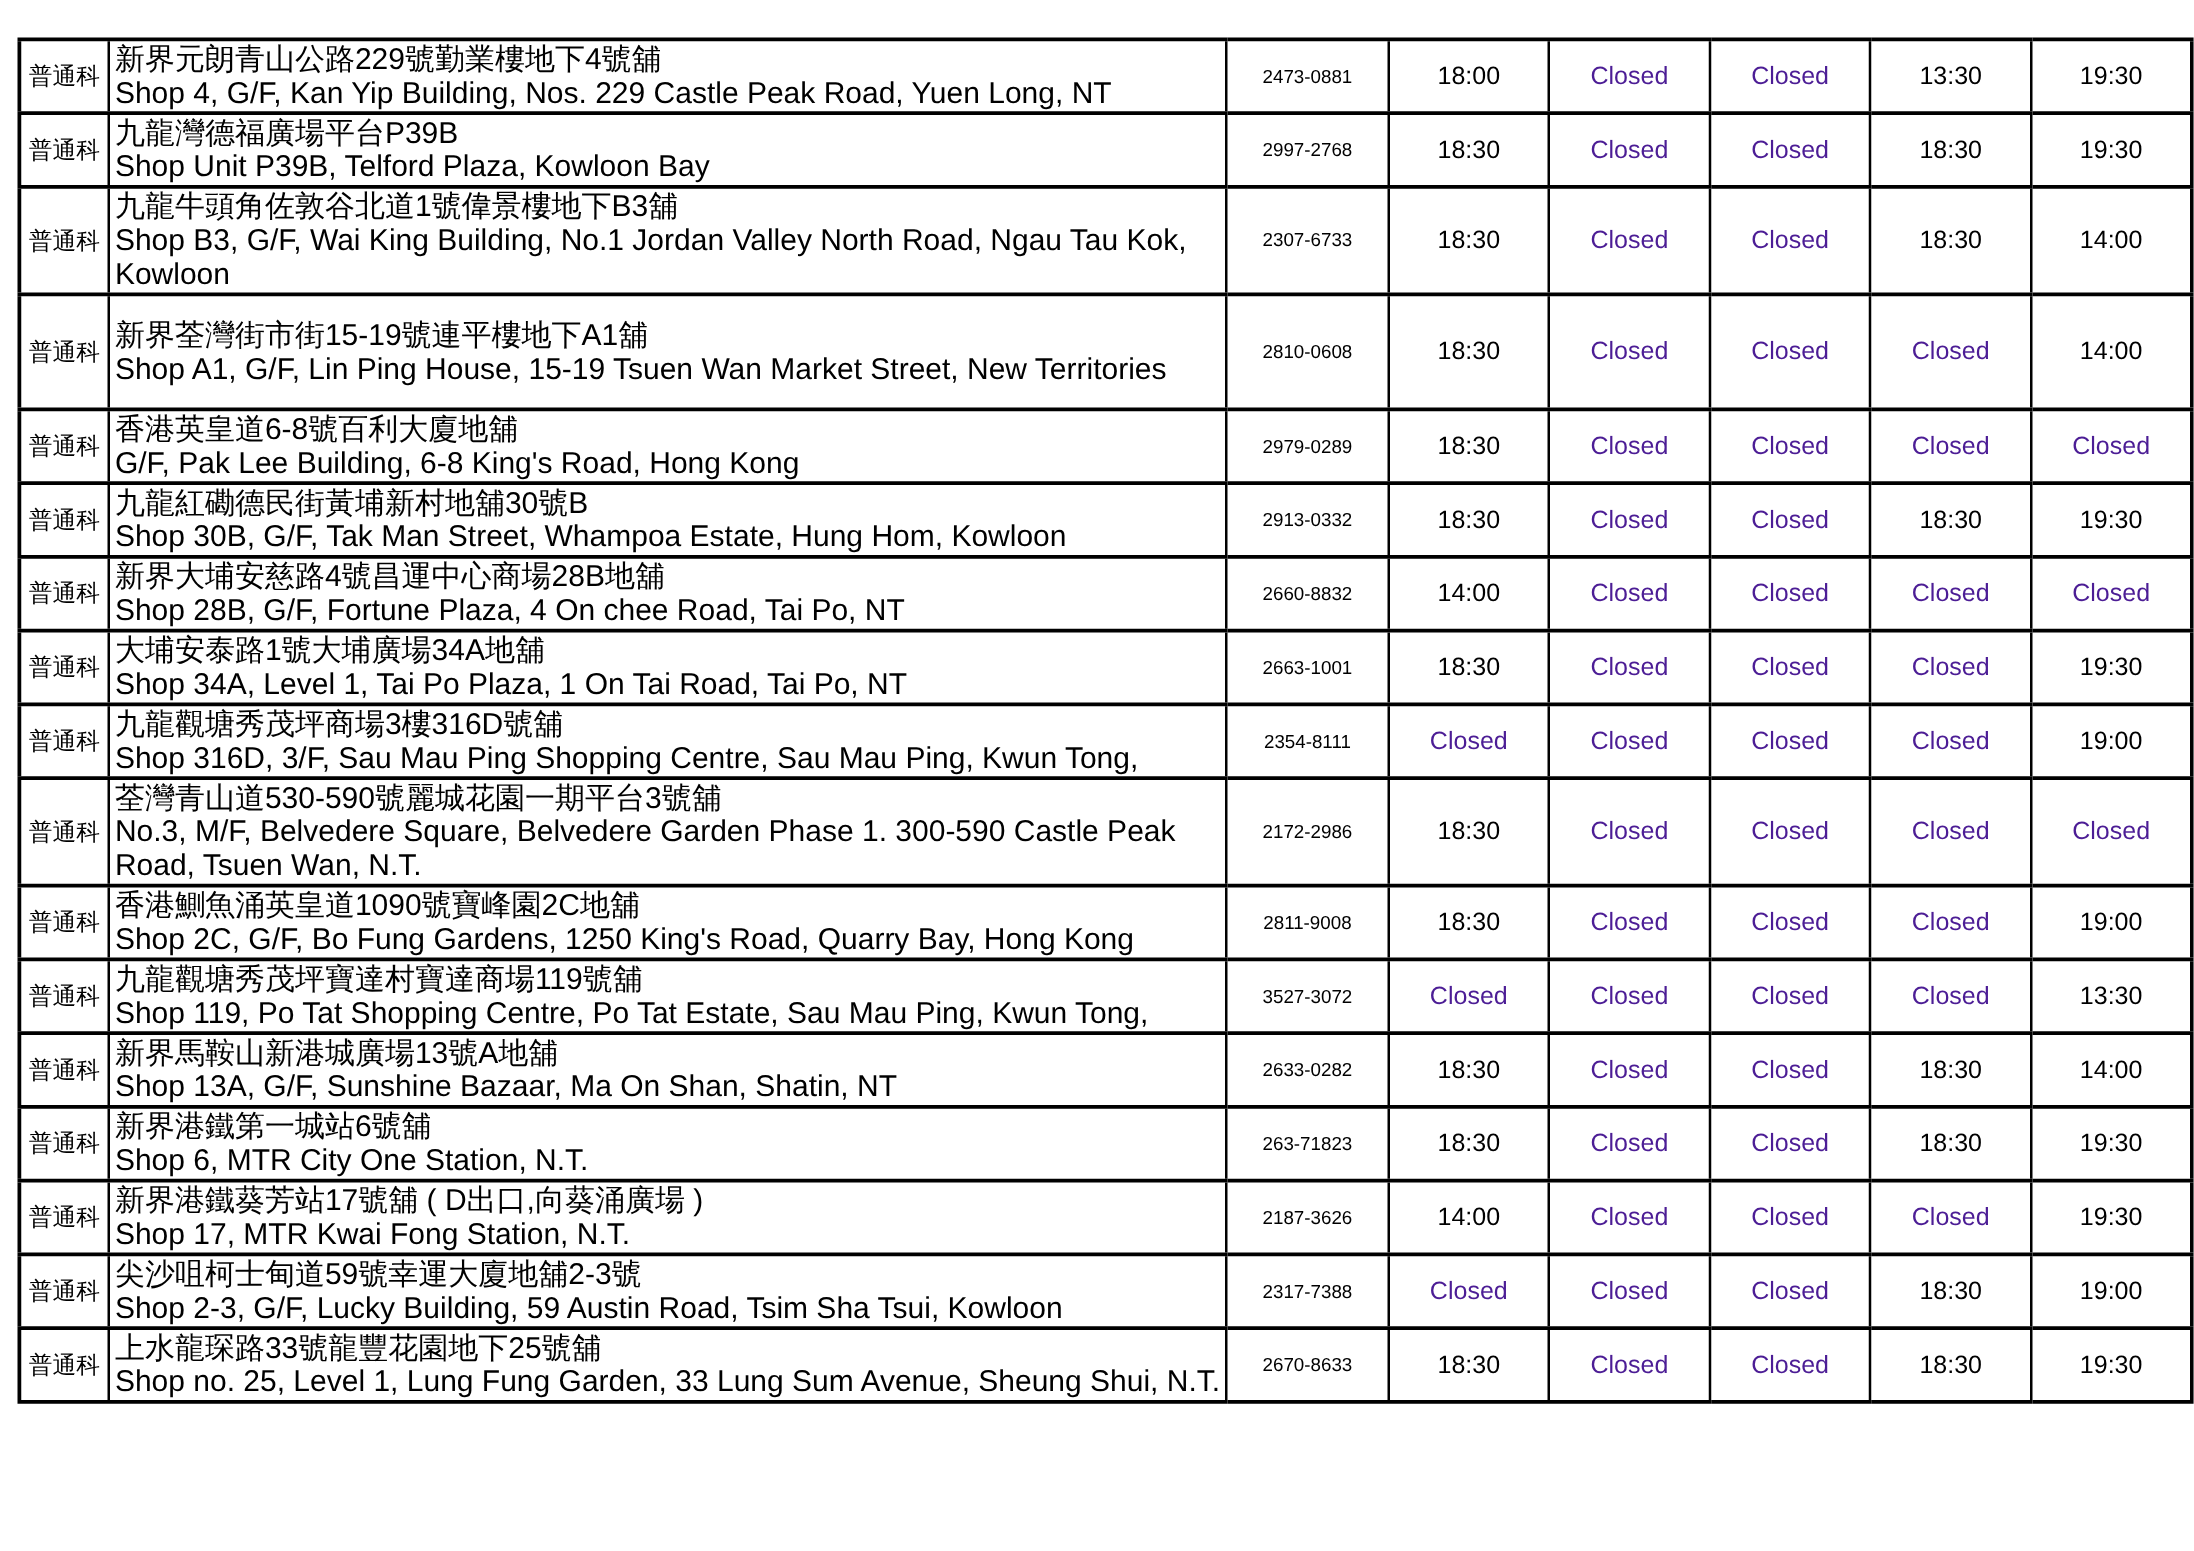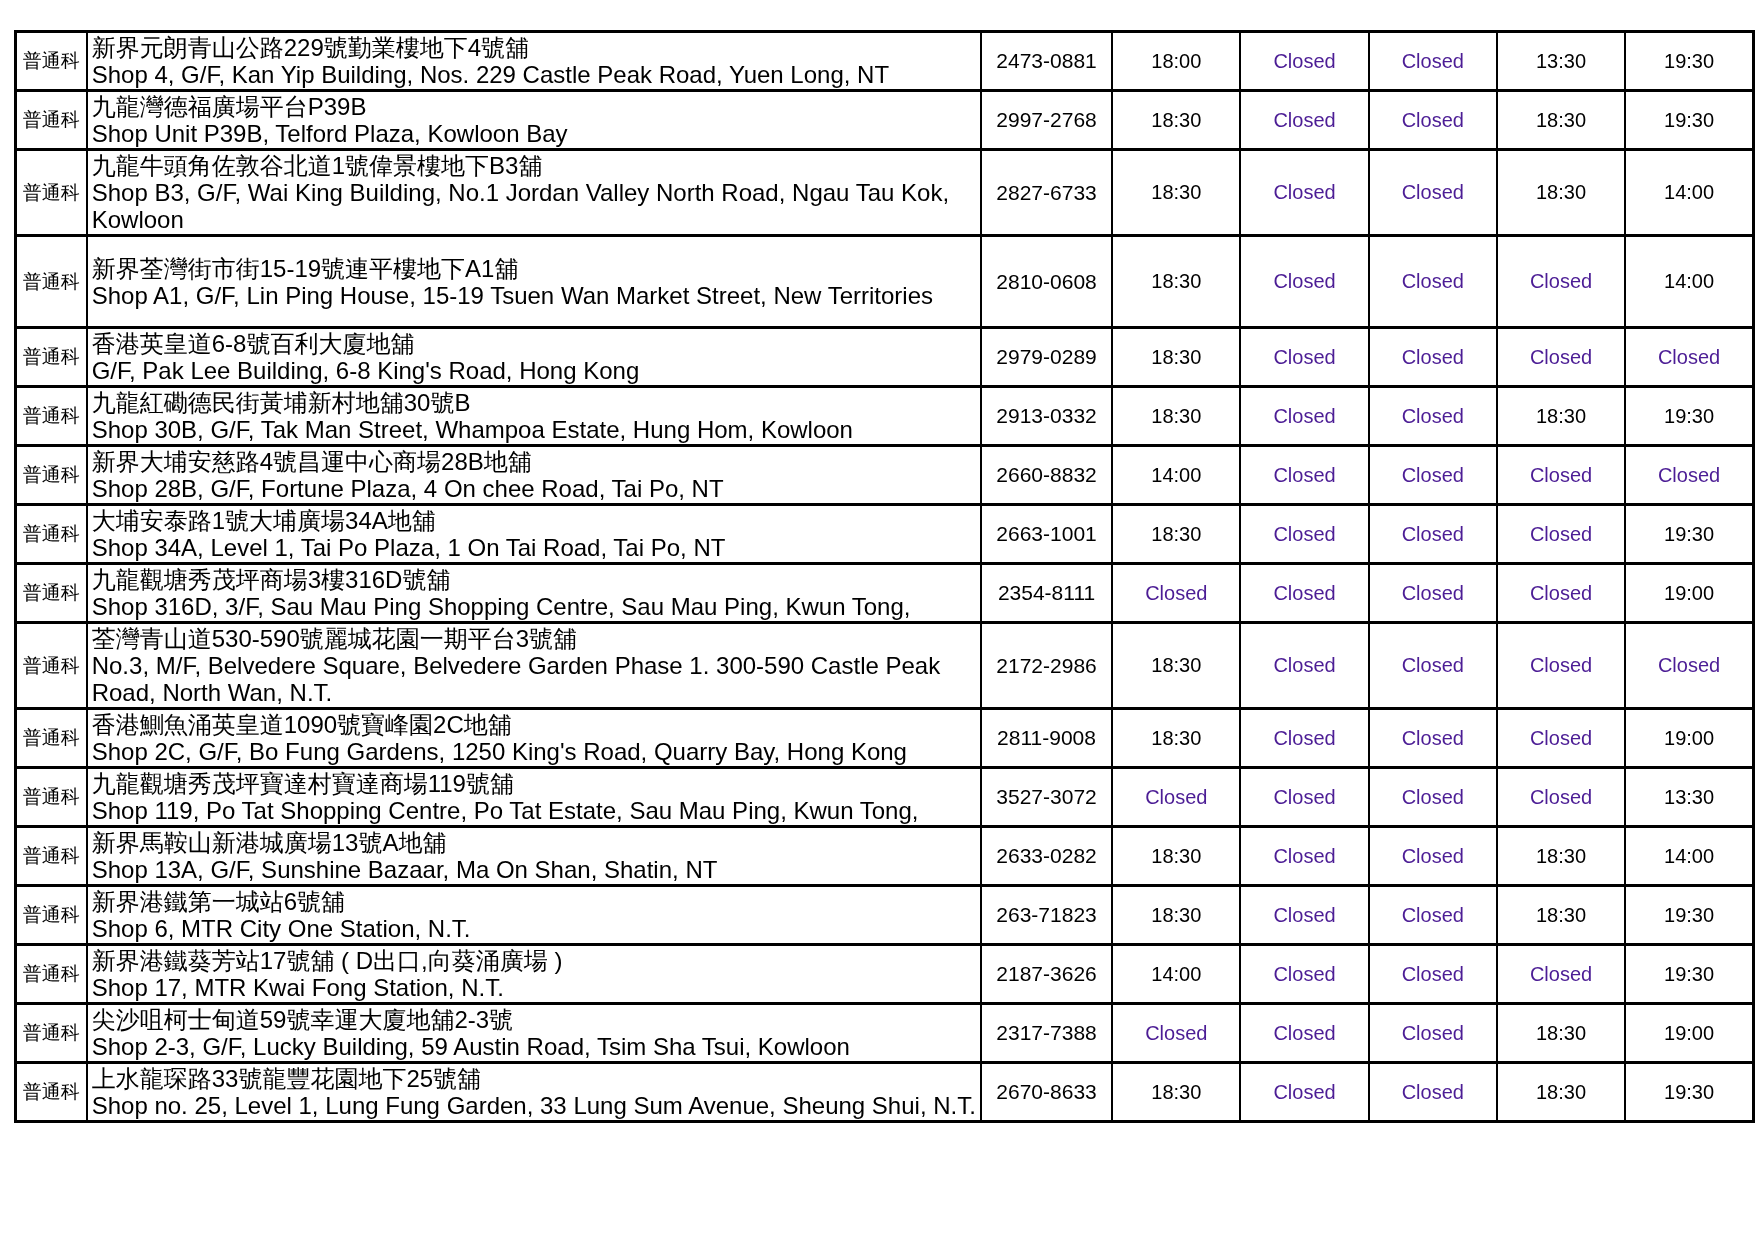--- a/index.html
+++ b/index.html
@@ -39,21 +39,21 @@
   td.addr {
     padding: 1px 4px 1px 4px;
     font-size: 24px;
   }
   td.addr .line {
     line-height: 27px;
     white-space: nowrap;
   }
   td.phone {
     text-align: center;
-    font-size: 21px;
+    font-size: 15px;
   }
   td.time {
     text-align: center;
     font-size: 20px;
   }
   td.time.closed {
     color: #4c1d95;
   }
 </style>
 </head>
@@ -97,21 +97,21 @@
         <td class="time">18:30</td>
         <td class="time">19:30</td>
       </tr>
       <tr>
     <td class="cat">普通科</td>
     <td class="addr">
           <div class="line zh">九龍牛頭角佐敦谷北道1號偉景樓地下B3舖</div>
           <div class="line en">Shop B3, G/F, Wai King Building, No.1 Jordan Valley North Road, Ngau Tau Kok,</div>
           <div class="line en">Kowloon</div>
         </td>
-    <td class="phone">2827-6733</td>
+    <td class="phone">2307-6733</td>
   <td class="time">18:30</td>
         <td class="time closed">Closed</td>
         <td class="time closed">Closed</td>
         <td class="time">18:30</td>
         <td class="time">14:00</td>
       </tr>
       <tr>
     <td class="cat">普通科</td>
     <td class="addr">
           <div class="line zh">新界荃灣街市街15-19號連平樓地下A1舖</div>
@@ -187,21 +187,21 @@
         <td class="time closed">Closed</td>
         <td class="time closed">Closed</td>
         <td class="time closed">Closed</td>
         <td class="time">19:00</td>
       </tr>
       <tr>
     <td class="cat">普通科</td>
     <td class="addr">
           <div class="line zh">荃灣青山道530-590號麗城花園一期平台3號舖</div>
           <div class="line en">No.3, M/F, Belvedere Square, Belvedere Garden Phase 1. 300-590 Castle Peak</div>
-          <div class="line en">Road, North Wan, N.T.</div>
+          <div class="line en">Road, Tsuen Wan, N.T.</div>
         </td>
     <td class="phone">2172-2986</td>
   <td class="time">18:30</td>
         <td class="time closed">Closed</td>
         <td class="time closed">Closed</td>
         <td class="time closed">Closed</td>
         <td class="time closed">Closed</td>
       </tr>
       <tr>
     <td class="cat">普通科</td>

